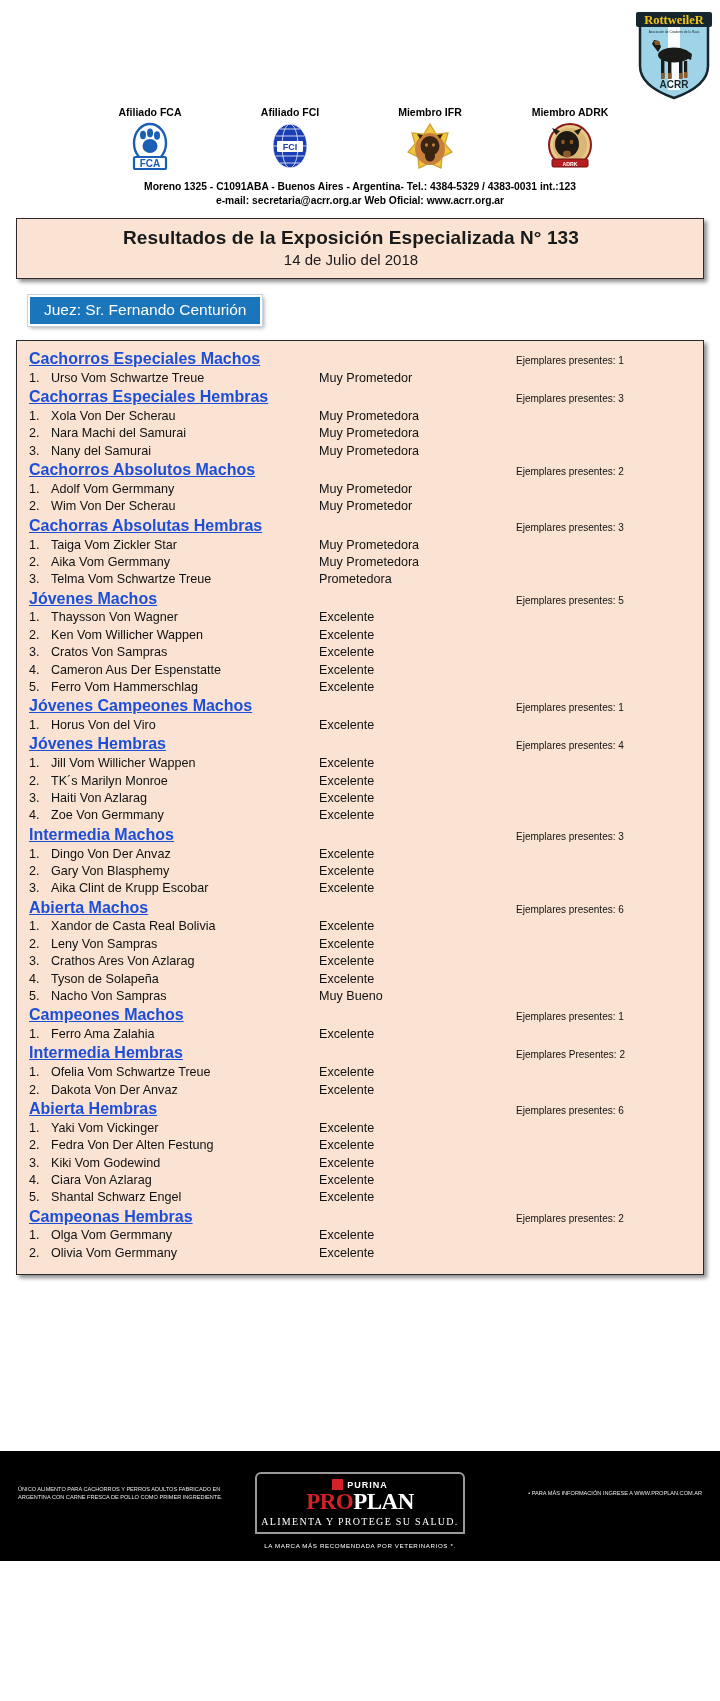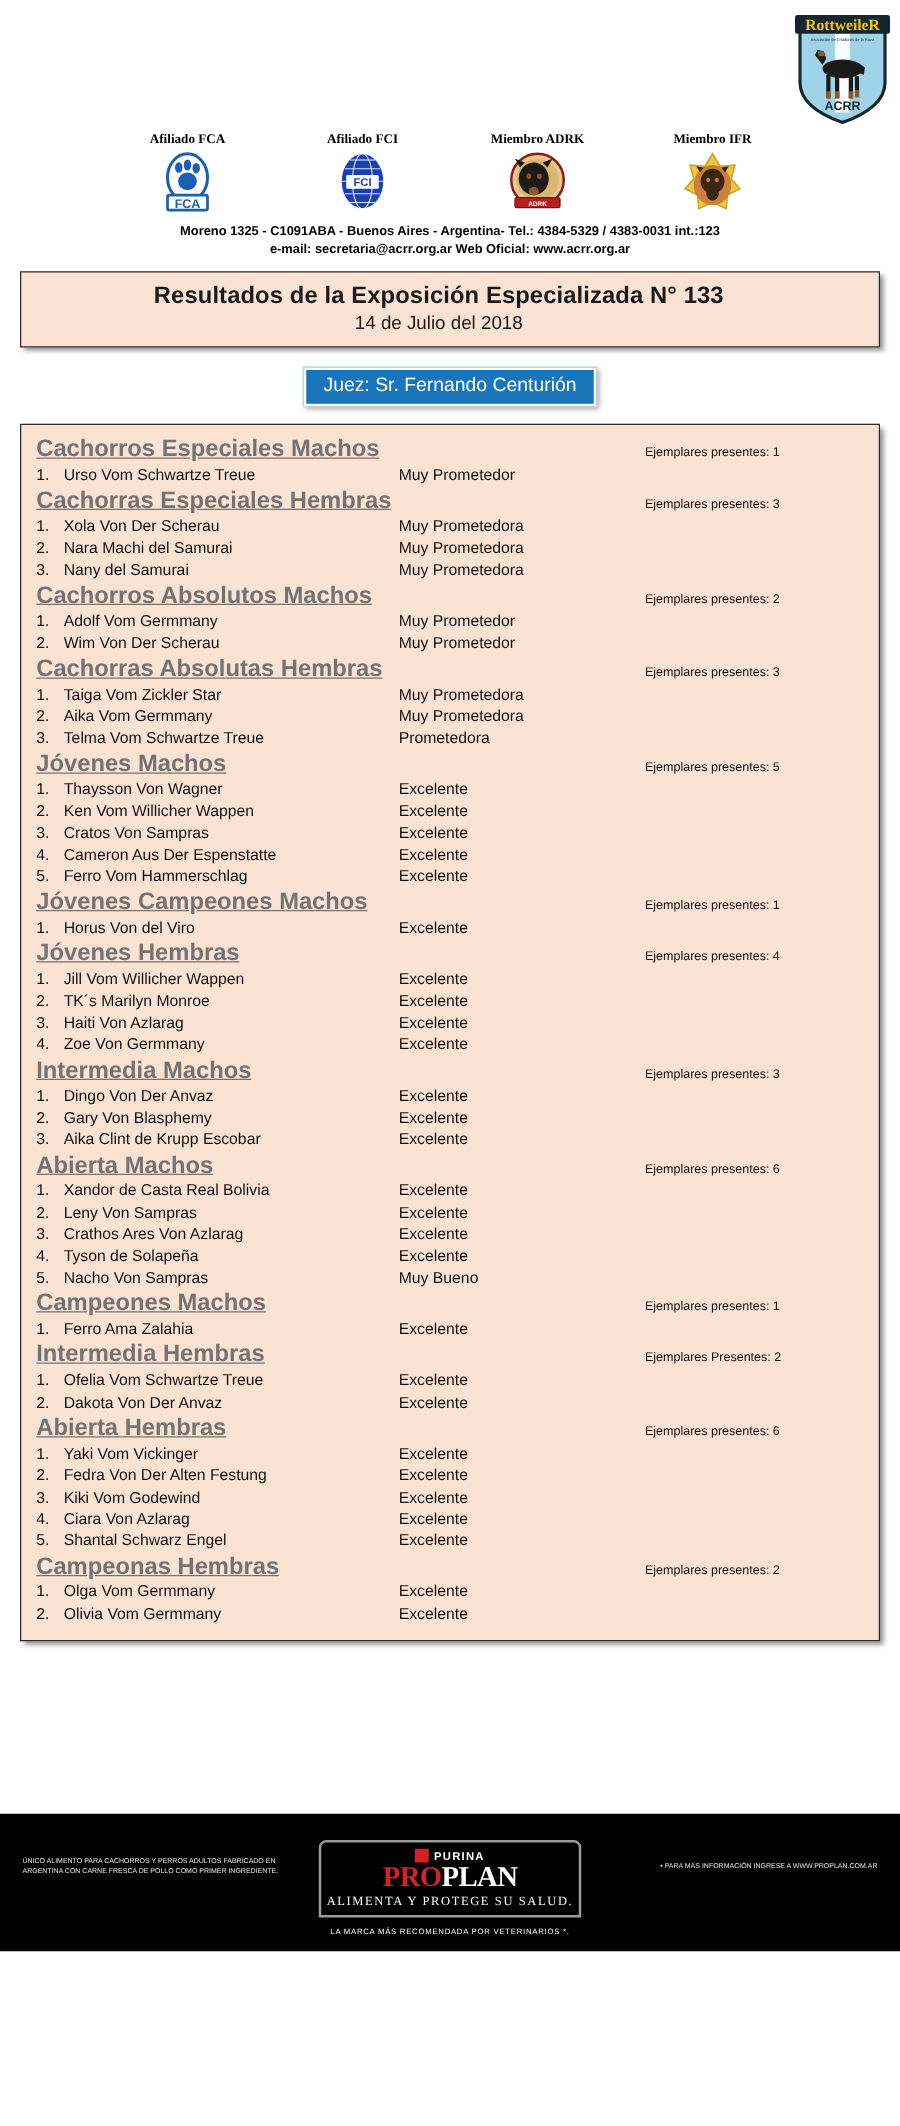--- a/index.html
+++ b/index.html
@@ -38,21 +38,21 @@
     justify-content: center;
     gap: 0px;
     margin-top: 6px;
   }
   .affil { width: 140px; text-align: center; }
   .affil-label {
     font-size: 10.5px;
     font-weight: bold;
     color: #000;
     margin-bottom: 4px;
-    font-family: Liberation Serif, serif;
+    font-family: Liberation Sans, sans-serif;
   }
   .affil-badge { height: 50px; display: flex; align-items: center; justify-content: center; }
 
   .contact {
     margin-top: 8px;
     font-size: 10.3px;
     font-weight: bold;
     line-height: 1.35;
     color: #000;
     font-family: Liberation Sans, sans-serif;
@@ -75,21 +75,21 @@
     font-family: "Liberation Sans", sans-serif;
   }
   .title-sub {
     font-size: 15px;
     color: #1a1a1a;
     margin-top: 2px;
     font-family: "Liberation Sans", sans-serif;
   }
 
   
-  .judge-wrap { display: flex; justify-content: center; margin-top: 16px; }
+  .judge-wrap { display: flex; margin-top: 16px; margin-left: 28px; }
   .judge-box {
     background: #1a75bb;
     color: #ffffff;
     border: 2px solid #ffffff;
     outline: 1px solid #c8d4dd;
     box-shadow: 2px 2px 4px rgba(0,0,0,0.35);
     padding: 4px 14px 5px 14px;
     font-size: 15.5px;
     font-family: "Liberation Sans", sans-serif;
   }
@@ -102,23 +102,23 @@
     box-shadow: 3px 3px 4px rgba(0,0,0,0.45);
     padding: 8px 12px 12px 12px;
   }
   .cat-row {
     display: flex;
     align-items: baseline;
     line-height: 1.0;
     padding: 2.4px 0 2.4px 0;
   }
   .cat-name {
-    font-size: 19px;
+    font-size: 16px;
     font-weight: bold;
-    color: #737373;
+    color: #1d4ed8;
     text-decoration: underline;
     flex: 0 0 auto;
     font-family: "Liberation Sans", sans-serif;
   }
   .cat-count {
     margin-left: auto;
     font-size: 10px;
     color: #111;
     width: 175px;
     text-align: left;
@@ -285,20 +285,40 @@
               <ellipse cx="22" cy="24" rx="17" ry="22"></ellipse>
               <ellipse cx="22" cy="24" rx="8" ry="22"></ellipse>
               <line x1="5" y1="24" x2="39" y2="24"></line>
               <line x1="8" y1="14" x2="36" y2="14"></line>
               <line x1="8" y1="34" x2="36" y2="34"></line>
               <line x1="12" y1="7" x2="32" y2="7"></line>
               <line x1="12" y1="41" x2="32" y2="41"></line>
             </g>
             <rect x="9" y="19" width="26" height="11" rx="1" fill="#ffffff"></rect>
             <text x="22" y="28" font-family="'Liberation Sans',sans-serif" font-size="9" font-weight="bold" fill="#1a3fb4" text-anchor="middle">FCI</text>
+          </svg>
+        </div>
+      </div>
+
+      <div class="affil">
+        <div class="affil-label">Miembro IFR</div>
+        <div class="affil-badge">
+          <svg width="50" height="50" viewBox="0 0 50 50">
+            <path d="M25 2 L31 12 L43 11 L40 22 L47 30 L37 35 L36 46 L25 41 L14 46 L13 35 L3 30 L10 22 L7 11 L19 12 Z" fill="#f2c63d" stroke="#caa12c" stroke-width="1.2"></path>
+            <ellipse cx="25" cy="27" rx="15" ry="16" fill="#c8803c"></ellipse>
+            <g fill="#3a2412">
+              <ellipse cx="25" cy="24" rx="9.5" ry="10"></ellipse>
+              <path d="M15 17 L12 12 L18 13 Z"></path>
+              <path d="M35 17 L38 12 L32 13 Z"></path>
+              <ellipse cx="25" cy="34" rx="5" ry="5.5"></ellipse>
+            </g>
+            <g fill="#c8803c">
+              <ellipse cx="21.5" cy="23" rx="1.5" ry="1.8"></ellipse>
+              <ellipse cx="28.5" cy="23" rx="1.5" ry="1.8"></ellipse>
+            </g>
           </svg>
         </div>
       </div>
 
       <div class="affil">
         <div class="affil-label">Miembro ADRK</div>
         <div class="affil-badge">
           <svg width="54" height="50" viewBox="0 0 54 50">
             <ellipse cx="27" cy="23" rx="21" ry="21" fill="#e8c98a" stroke="#8e1b1b" stroke-width="2"></ellipse>
             <path d="M10 23 a17 17 0 0 1 34 0 a17 17 0 0 1 -34 0" fill="#d9b673"></path>
@@ -311,40 +331,20 @@
               <ellipse cx="20" cy="20" rx="1.8" ry="2.2"></ellipse>
               <ellipse cx="28.5" cy="20" rx="1.8" ry="2.2"></ellipse>
               <ellipse cx="24" cy="32" rx="4" ry="3.4"></ellipse>
             </g>
             <rect x="9" y="37" width="36" height="8" rx="1.5" fill="#b51f1f" stroke="#6e1212" stroke-width="1"></rect>
             <text x="27" y="43.5" font-family="'Liberation Sans',sans-serif" font-size="5.2" font-weight="bold" fill="#ffffff" text-anchor="middle">ADRK</text>
           </svg>
         </div>
       </div>
 
-      <div class="affil">
-        <div class="affil-label">Miembro IFR</div>
-        <div class="affil-badge">
-          <svg width="50" height="50" viewBox="0 0 50 50">
-            <path d="M25 2 L31 12 L43 11 L40 22 L47 30 L37 35 L36 46 L25 41 L14 46 L13 35 L3 30 L10 22 L7 11 L19 12 Z" fill="#f2c63d" stroke="#caa12c" stroke-width="1.2"></path>
-            <ellipse cx="25" cy="27" rx="15" ry="16" fill="#c8803c"></ellipse>
-            <g fill="#3a2412">
-              <ellipse cx="25" cy="24" rx="9.5" ry="10"></ellipse>
-              <path d="M15 17 L12 12 L18 13 Z"></path>
-              <path d="M35 17 L38 12 L32 13 Z"></path>
-              <ellipse cx="25" cy="34" rx="5" ry="5.5"></ellipse>
-            </g>
-            <g fill="#c8803c">
-              <ellipse cx="21.5" cy="23" rx="1.5" ry="1.8"></ellipse>
-              <ellipse cx="28.5" cy="23" rx="1.5" ry="1.8"></ellipse>
-            </g>
-          </svg>
-        </div>
-      </div>
-
     </div>
 
     <div class="contact">
       <div>Moreno 1325 - C1091ABA - Buenos Aires - Argentina- Tel.: 4384-5329 / 4383-0031 int.:123</div>
       <div>e-mail: secretaria@acrr.org.ar  Web Oficial: www.acrr.org.ar</div>
     </div>
   </div>
 
   <div class="title-box">
     <div class="title-main">Resultados de la Exposición Especializada N° 133</div>

